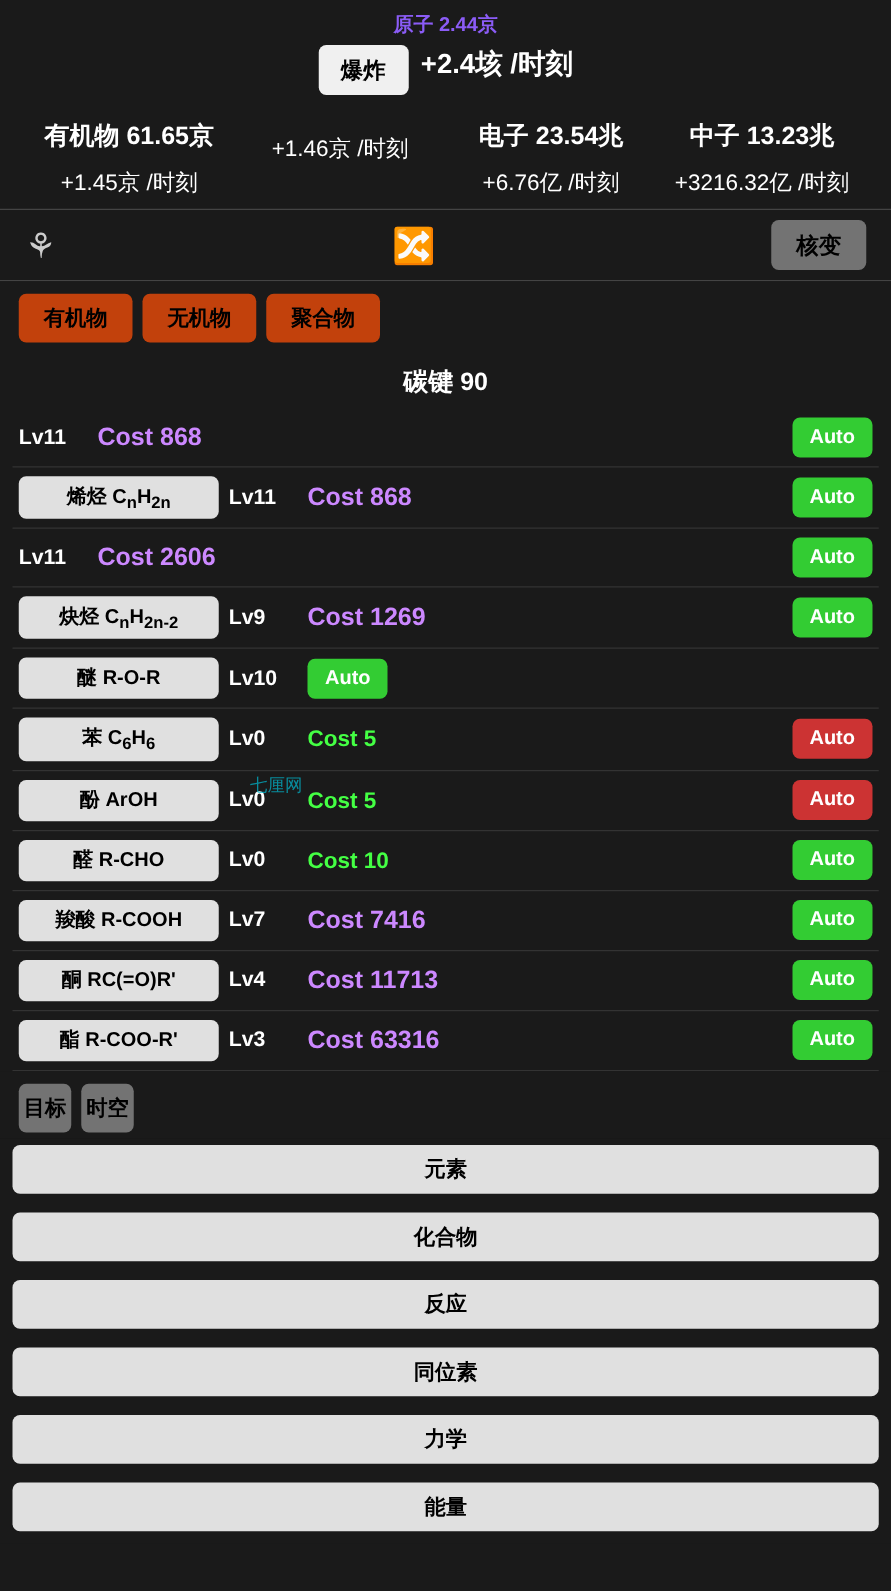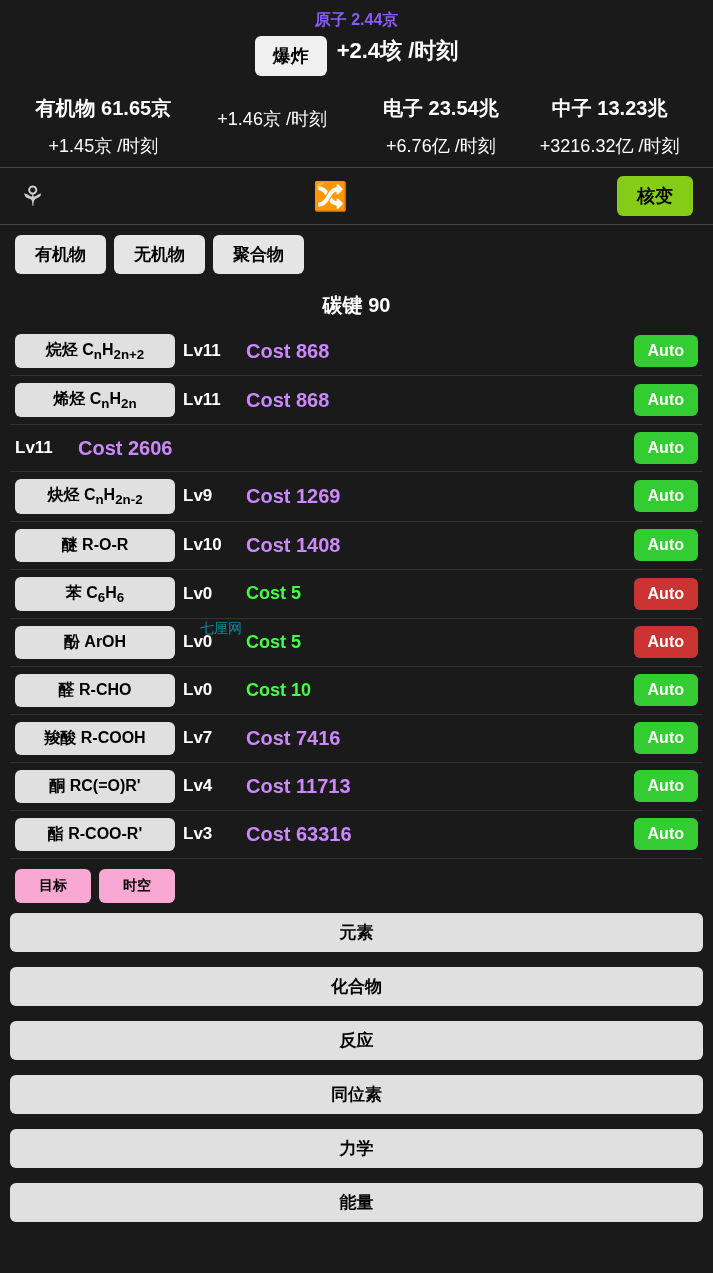--- a/index.html
+++ b/index.html
@@ -85,39 +85,39 @@
       font-size: 28px;
       color: #ccc;
     }
 
     .shuffle-icon {
       font-size: 28px;
       color: #ccc;
     }
 
     .nuclear-btn {
-      background: #84cc16;
+      background: #737373;
       color: #000;
       border: none;
       padding: 8px 20px;
       font-size: 18px;
       border-radius: 6px;
       cursor: pointer;
       font-weight: bold;
     }
 
     .tab-bar {
       display: flex;
       gap: 8px;
       padding: 10px 15px;
       background: #1a1a1a;
     }
 
     .tab-btn {
-      background: #e5e5e5;
+      background: #c2410c;
       color: #000;
       border: none;
       padding: 8px 20px;
       font-size: 17px;
       border-radius: 6px;
       cursor: pointer;
       font-weight: bold;
     }
 
     .section-title {
@@ -205,25 +205,25 @@
 
     .bottom-nav-2 {
       display: flex;
       gap: 15px;
       padding: 5px 10px 10px;
       background: #1a1a1a;
       flex-direction: column;
     }
 
     .nav-btn {
-      background: #f9a8d4;
-      color: #000;
-      border: none;
-      padding: 8px 24px;
-      font-size: 14px;
+      background: #737373;
+      color: #000;
+      border: none;
+      padding: 8px 4px;
+      font-size: 17px;
       border-radius: 6px;
       cursor: pointer;
       font-weight: bold;
     }
 
     .nav-btn-wide {
       background: #e0e0e0;
       color: #000;
       border: none;
       padding: 8px 0;
@@ -284,21 +284,20 @@
   <button class="tab-btn">有机物</button>
   <button class="tab-btn">无机物</button>
   <button class="tab-btn">聚合物</button>
 </div>
 
 <div class="section-title">碳键 90</div>
 
 <div class="items-list">
 
   <div class="item-row">
-    <div class="item-name">烷烃 C<sub>n</sub>H<sub>2n+2</sub></div>
     <div class="item-level">Lv11</div>
     <div class="item-cost-purple">Cost 868</div>
     <button class="auto-btn-green">Auto</button>
   </div>
 
   <div class="item-row">
     <div class="item-name">烯烃 C<sub>n</sub>H<sub>2n</sub></div>
     <div class="item-level">Lv11</div>
     <div class="item-cost-purple">Cost 868</div>
     <button class="auto-btn-green">Auto</button>
@@ -313,21 +312,20 @@
   <div class="item-row">
     <div class="item-name">炔烃 C<sub>n</sub>H<sub>2n-2</sub></div>
     <div class="item-level">Lv9</div>
     <div class="item-cost-purple">Cost 1269</div>
     <button class="auto-btn-green">Auto</button>
   </div>
 
   <div class="item-row">
     <div class="item-name">醚 R-O-R</div>
     <div class="item-level">Lv10</div>
-    <div class="item-cost-purple">Cost 1408</div>
     <button class="auto-btn-green">Auto</button>
   </div>
 
   <div class="item-row">
     <div class="item-name">苯 C<sub>6</sub>H<sub>6</sub></div>
     <div class="item-level">Lv0</div>
     <div class="item-cost-green">Cost 5</div>
     <button class="auto-btn-red">Auto</button>
   </div>
 

